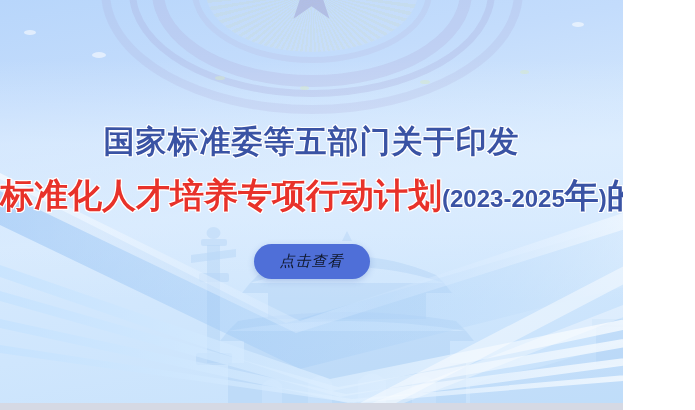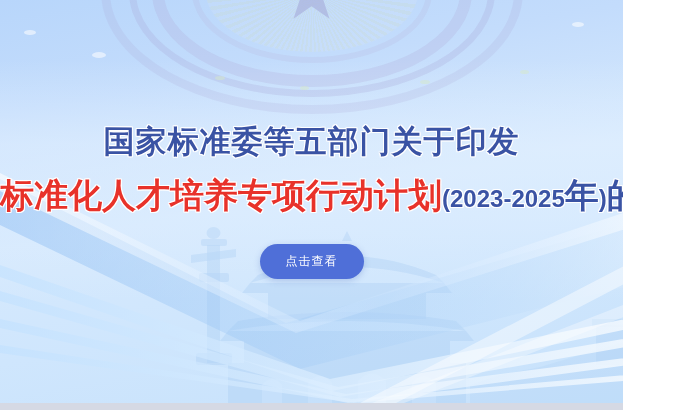--- a/index.html
+++ b/index.html
@@ -159,28 +159,29 @@
   .cta-wrap {
     margin-top: 24px;
   }
   .cta-button {
     display: inline-block;
     min-width: 100px;
     padding: 8px 26px 9px;
     border: none;
     border-radius: 20px;
     background: #4f6fd8;
-    color: #ffffff;
+    color: #0f172a;
     font-family: "Liberation Sans", "DejaVu Sans", sans-serif;
-    font-size: 12px;
+    font-size: 15px;
     font-weight: 400;
     letter-spacing: 1px;
     line-height: 18px;
     cursor: pointer;
     box-shadow: 0 2px 6px rgba(60,90,180,0.25);
+    font-style: italic;
   }
 </style>
 </head>
 <body>
 
 <div class="banner">
 
   <div class="wash-mid"></div>
 
   <div class="emblem">

